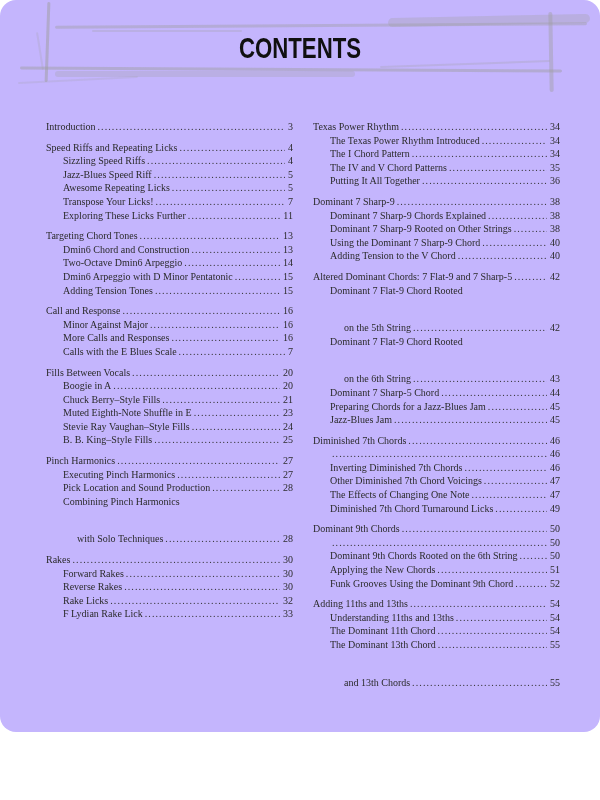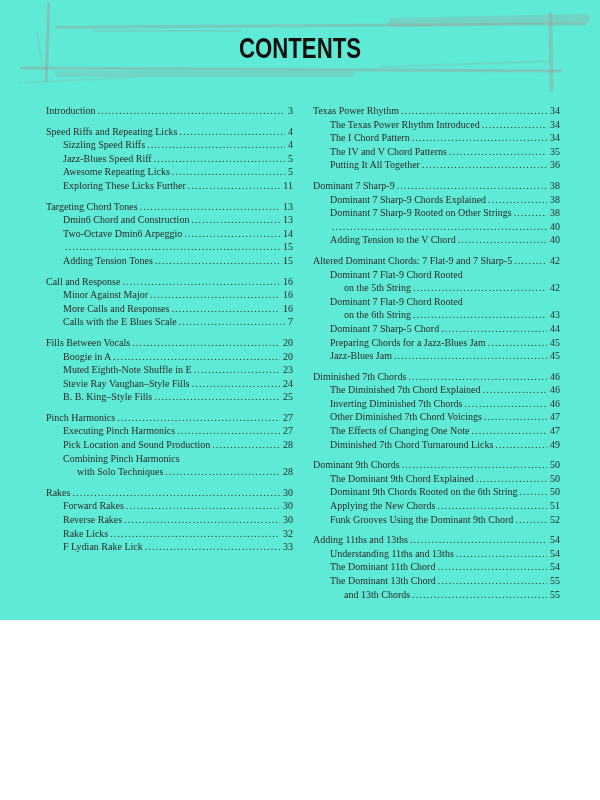--- a/index.html
+++ b/index.html
@@ -1,19 +1,19 @@
 <!DOCTYPE html>
 <html><head>
 <meta charset="utf-8">
 <style>
   html,body { margin:0; padding:0; background:#ffffff; }
   .page {
-    position:relative; width:600px; height:620px; margin:0 auto;
-    background:#5eead4; overflow:hidden;
-    font-family:"Liberation Serif", serif; color:#2b2b2b;
+    position:relative; width:600px; height:732px; margin:0 auto;
+    background:#c4b5fd; overflow:hidden;
+    font-family:"Liberation Serif", serif; color:#2b2b2b;border-radius:16px;
   }
 
   
   .hdr { position:absolute; top:0; left:0; width:600px; height:92px; }
   .mark { position:absolute; background:#9e9e9e; border-radius:2px; }
   .m-vleft   { left:46px;  top:2px;  width:3px;  height:80px; opacity:.50; transform:rotate(2deg); }
   .m-vleft2  { left:39px;  top:32px; width:2px;  height:38px; opacity:.22; transform:rotate(-9deg); }
   .m-vright  { left:549px; top:12px; width:4px;  height:80px; opacity:.42; transform:rotate(-1deg); }
   .m-htop1   { left:55px;  top:24px; width:532px; height:3px; opacity:.40; transform:rotate(-0.4deg); }
   .m-htop2   { left:388px; top:16px; width:202px; height:9px; opacity:.30; border-radius:5px; transform:rotate(-1.2deg); }
@@ -24,28 +24,28 @@
   .m-hbot4   { left:18px;  top:79px; width:120px; height:2px; opacity:.20; transform:rotate(-3deg); }
   .title {
     position:absolute; left:0; right:0; top:33px; margin:0;
     text-align:center; font-family:"Liberation Sans", sans-serif;
     font-weight:800; font-size:30px; line-height:30px; letter-spacing:0px;
     color:#101010; transform:scaleX(0.74); transform-origin:center;
   }
 
   
   .toc {
-    position:absolute; top:104px; left:0; right:0;
+    position:absolute; top:120px; left:0; right:0;
     padding:0 40px 0 46px; display:flex; gap:20px;
   }
   .col { flex:1 1 0; min-width:0; }
   .sec + .sec { margin-top:7px;font-family:Liberation Serif, serif; }
   .row { display:flex; align-items:baseline; font-size:10px; line-height:13.6px; white-space:nowrap; }
   .row.ind1 { padding-left:17px; }
-  .row.ind2 { padding-left:31px; }
+  .row.ind2 { padding-left:31px;margin-top:24px; }
   .t  { flex:0 1 auto; overflow:hidden; }
   .dots { flex:1 1 0; min-width:0; overflow:hidden; margin:0 3px 0 2px; color:#333; }
   .dots::after {
     content:"........................................................................................................................";
     letter-spacing:1.1px;
   }
   .pg { flex:0 0 auto; text-align:right; }
 
   
   .footer { position:absolute; left:42px; right:34px; top:741px; }
@@ -100,20 +100,25 @@
             <span class="t">Jazz-Blues Speed Riff</span>
             <span class="dots"></span>
             <span class="pg">5</span>
           </div>
           <div class="row ind1">
             <span class="t">Awesome Repeating Licks</span>
             <span class="dots"></span>
             <span class="pg">5</span>
           </div>
           <div class="row ind1">
+            <span class="t">Transpose Your Licks!</span>
+            <span class="dots"></span>
+            <span class="pg">7</span>
+          </div>
+          <div class="row ind1">
             <span class="t">Exploring These Licks Further</span>
             <span class="dots"></span>
             <span class="pg">11</span>
           </div>
         </div>
         <div class="sec">
           <div class="row ind0">
             <span class="t">Targeting Chord Tones</span>
             <span class="dots"></span>
             <span class="pg">13</span>
@@ -122,20 +127,21 @@
             <span class="t">Dmin6 Chord and Construction</span>
             <span class="dots"></span>
             <span class="pg">13</span>
           </div>
           <div class="row ind1">
             <span class="t">Two-Octave Dmin6 Arpeggio</span>
             <span class="dots"></span>
             <span class="pg">14</span>
           </div>
           <div class="row ind1">
+            <span class="t">Dmin6 Arpeggio with D Minor Pentatonic</span>
             <span class="dots"></span>
             <span class="pg">15</span>
           </div>
           <div class="row ind1">
             <span class="t">Adding Tension Tones</span>
             <span class="dots"></span>
             <span class="pg">15</span>
           </div>
         </div>
         <div class="sec">
@@ -163,20 +169,25 @@
         <div class="sec">
           <div class="row ind0">
             <span class="t">Fills Between Vocals</span>
             <span class="dots"></span>
             <span class="pg">20</span>
           </div>
           <div class="row ind1">
             <span class="t">Boogie in A</span>
             <span class="dots"></span>
             <span class="pg">20</span>
+          </div>
+          <div class="row ind1">
+            <span class="t">Chuck Berry–Style Fills</span>
+            <span class="dots"></span>
+            <span class="pg">21</span>
           </div>
           <div class="row ind1">
             <span class="t">Muted Eighth-Note Shuffle in E</span>
             <span class="dots"></span>
             <span class="pg">23</span>
           </div>
           <div class="row ind1">
             <span class="t">Stevie Ray Vaughan–Style Fills</span>
             <span class="dots"></span>
             <span class="pg">24</span>
@@ -278,20 +289,21 @@
             <span class="t">Dominant 7 Sharp-9 Chords Explained</span>
             <span class="dots"></span>
             <span class="pg">38</span>
           </div>
           <div class="row ind1">
             <span class="t">Dominant 7 Sharp-9 Rooted on Other Strings</span>
             <span class="dots"></span>
             <span class="pg">38</span>
           </div>
           <div class="row ind1">
+            <span class="t">Using the Dominant 7 Sharp-9 Chord</span>
             <span class="dots"></span>
             <span class="pg">40</span>
           </div>
           <div class="row ind1">
             <span class="t">Adding Tension to the V Chord</span>
             <span class="dots"></span>
             <span class="pg">40</span>
           </div>
         </div>
         <div class="sec">
@@ -332,21 +344,20 @@
             <span class="pg">45</span>
           </div>
         </div>
         <div class="sec">
           <div class="row ind0">
             <span class="t">Diminished 7th Chords</span>
             <span class="dots"></span>
             <span class="pg">46</span>
           </div>
           <div class="row ind1">
-            <span class="t">The Diminished 7th Chord Explained</span>
             <span class="dots"></span>
             <span class="pg">46</span>
           </div>
           <div class="row ind1">
             <span class="t">Inverting Diminished 7th Chords</span>
             <span class="dots"></span>
             <span class="pg">46</span>
           </div>
           <div class="row ind1">
             <span class="t">Other Diminished 7th Chord Voicings</span>
@@ -364,21 +375,20 @@
             <span class="pg">49</span>
           </div>
         </div>
         <div class="sec">
           <div class="row ind0">
             <span class="t">Dominant 9th Chords</span>
             <span class="dots"></span>
             <span class="pg">50</span>
           </div>
           <div class="row ind1">
-            <span class="t">The Dominant 9th Chord Explained</span>
             <span class="dots"></span>
             <span class="pg">50</span>
           </div>
           <div class="row ind1">
             <span class="t">Dominant 9th Chords Rooted on the 6th String</span>
             <span class="dots"></span>
             <span class="pg">50</span>
           </div>
           <div class="row ind1">
             <span class="t">Applying the New Chords</span>

